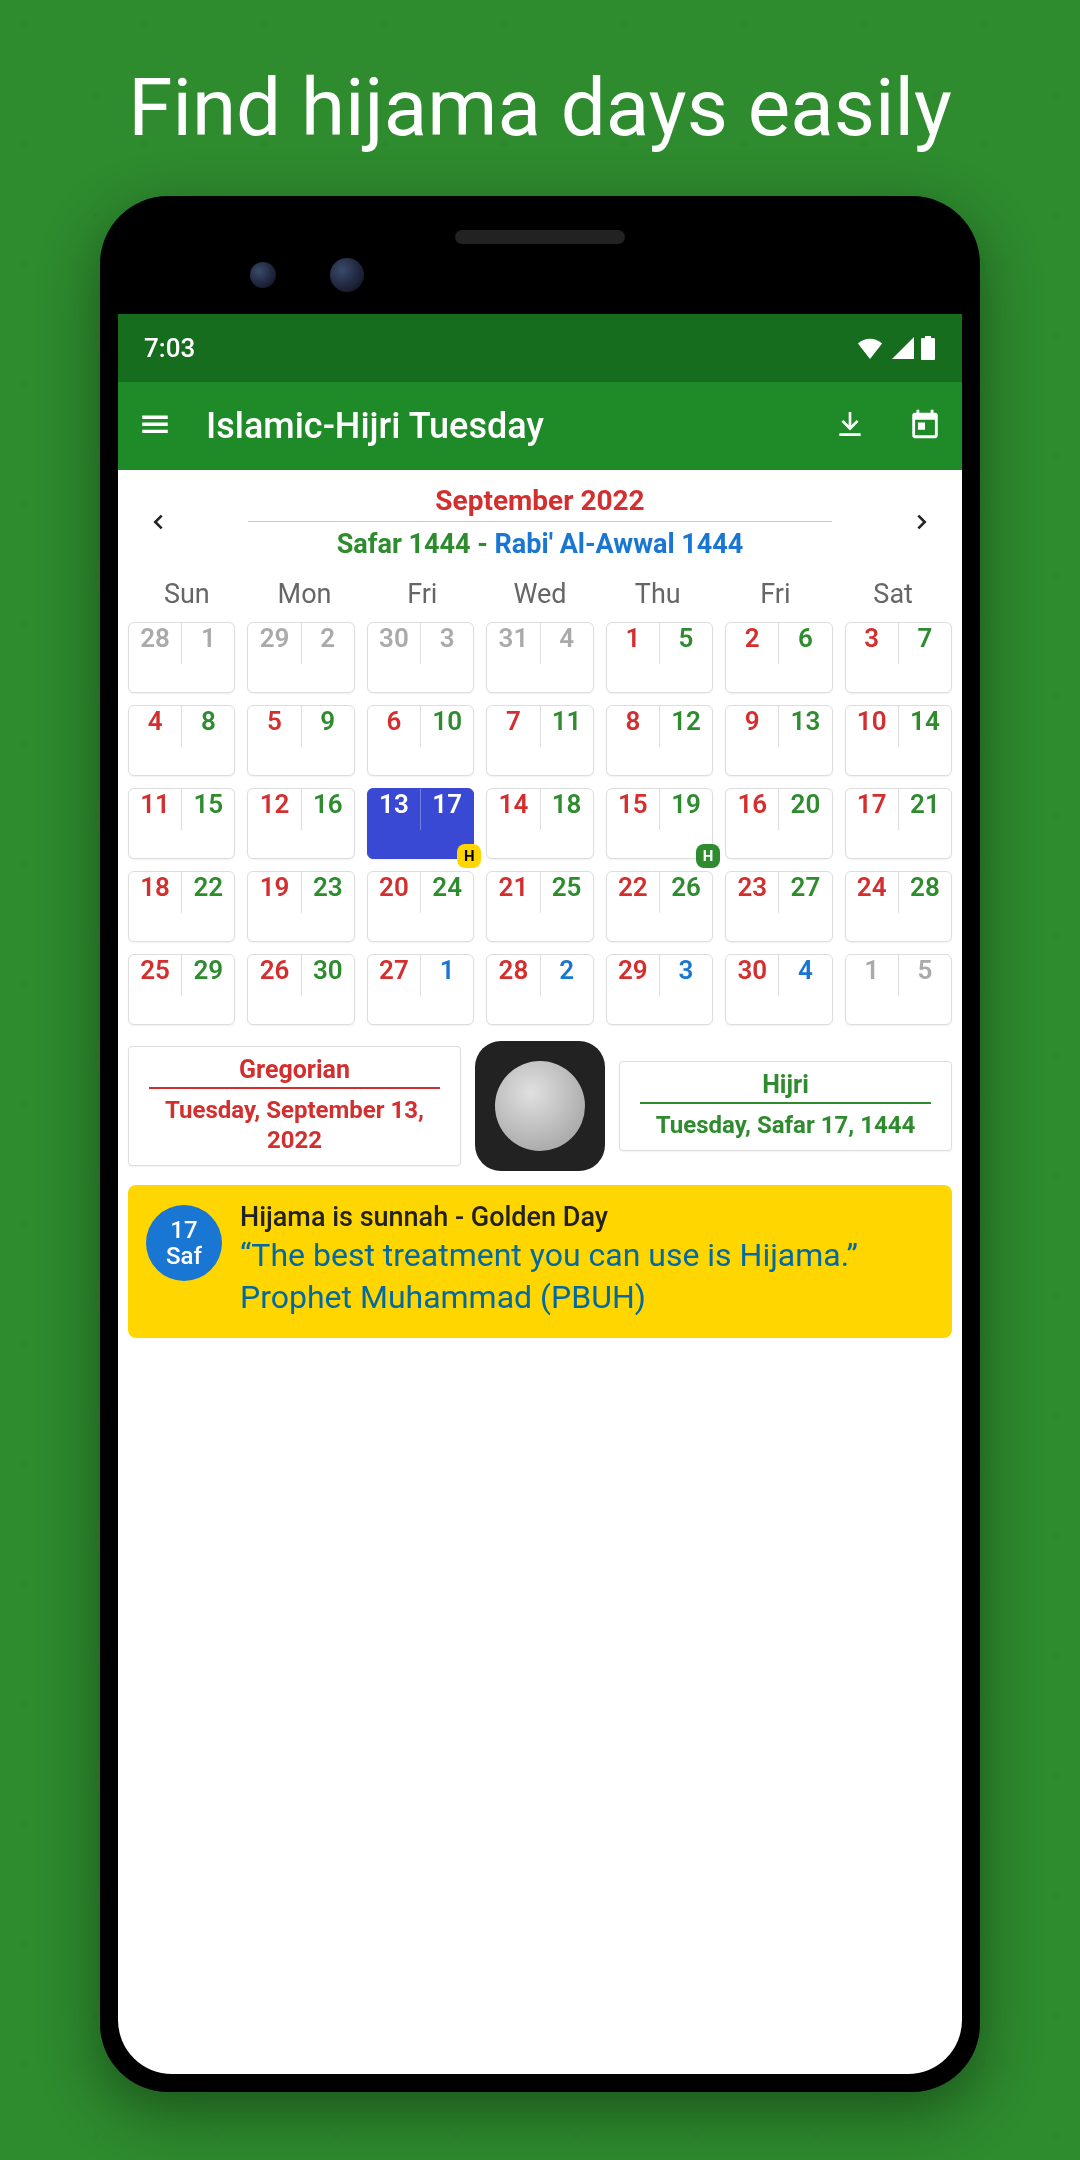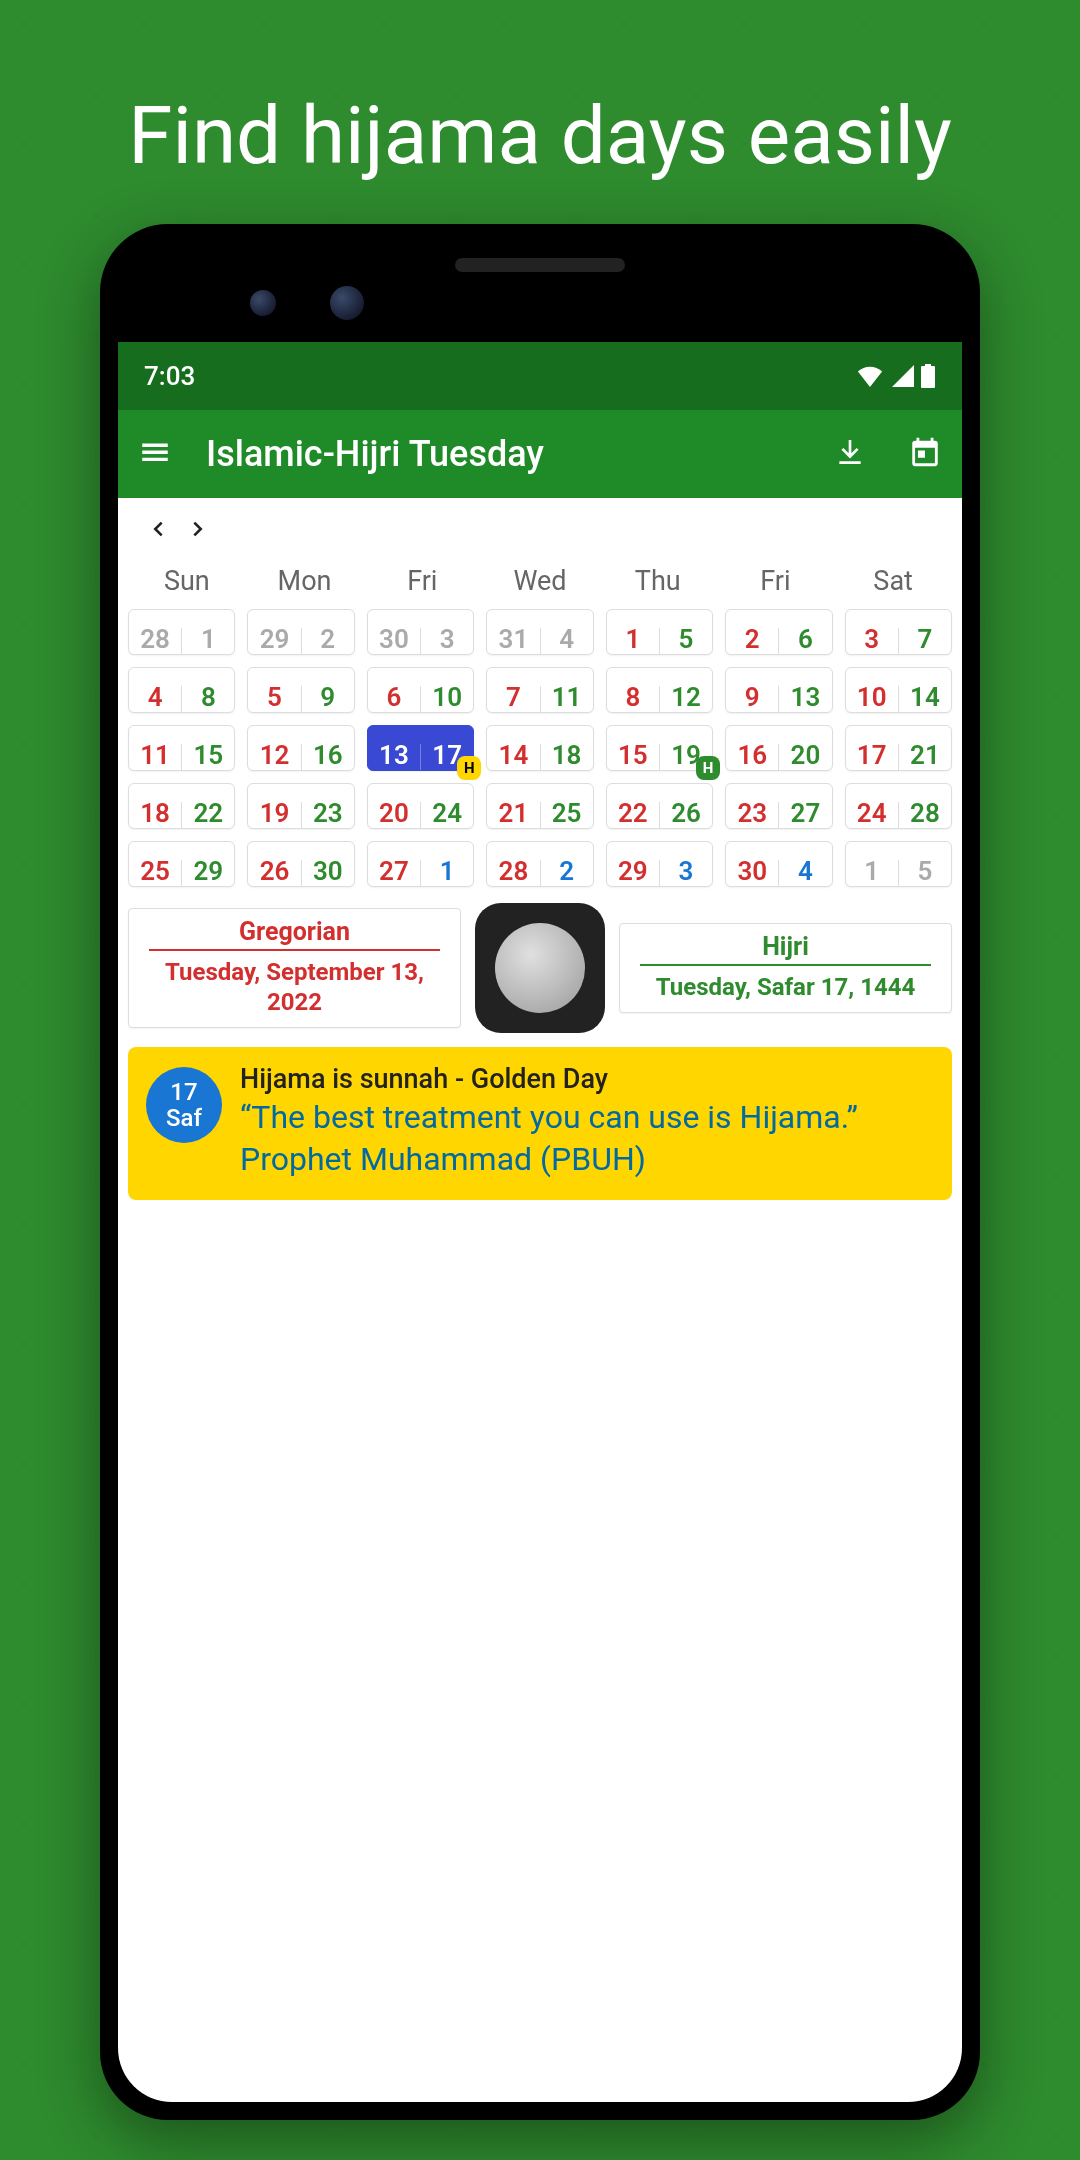--- a/index.html
+++ b/index.html
@@ -1,21 +1,21 @@
 <!DOCTYPE html>
 <html><head>
 <meta charset="utf-8">
 <style>
 * { margin: 0; padding: 0; box-sizing: border-box; font-family: -apple-system, BlinkMacSystemFont, 'Segoe UI', Roboto, sans-serif; }
 body { width: 1080px; height: 2160px; background: #2e8b2e; overflow: hidden; position: relative; }
 
 .bg-pattern { position: absolute; inset: 0; background: #2e8b2e; opacity: 1; }
 .bg-pattern::before { content: ''; position: absolute; inset: 0; background-image: radial-gradient(circle at 20% 20%, rgba(0,0,0,0.04) 2px, transparent 2px), radial-gradient(circle at 80% 80%, rgba(0,0,0,0.04) 2px, transparent 2px); background-size: 120px 120px; }
 
-.headline { position: relative; text-align: center; color: #fff; font-size: 80px; font-weight: 400; padding: 88px 60px 40px; line-height: 1.2; }
+.headline { position: relative; text-align: center; color: #fff; font-size: 80px; font-weight: 400; padding: 60px 60px 40px; line-height: 1.2; }
 
 .phone { position: relative; margin: 0 auto; width: 880px; background: #000; border-radius: 68px; padding: 18px; box-shadow: 0 20px 60px rgba(0,0,0,0.4); }
 .phone-inner { background: #000; border-radius: 54px; overflow: hidden; }
 .speaker { position: absolute; top: 34px; left: 50%; transform: translateX(-50%); width: 170px; height: 14px; background: #222; border-radius: 8px; }
 .camera1 { position: absolute; top: 66px; left: 150px; width: 26px; height: 26px; background: radial-gradient(circle at 35% 35%, #3a4a6a, #0a0a1a); border-radius: 50%; }
 .camera2 { position: absolute; top: 62px; left: 230px; width: 34px; height: 34px; background: radial-gradient(circle at 35% 35%, #3a4a6a, #0a0a1a); border-radius: 50%; }
 
 .screen { margin-top: 100px; background: #fff; min-height: 1760px; }
 
 .status-bar { background: #166d1d; color: #fff; display: flex; justify-content: space-between; align-items: center; padding: 10px 26px; font-size: 26px; font-weight: 500; height: 68px; }
@@ -34,21 +34,21 @@
 .hijri-1 { color: #2e8b2e; }
 .hijri-sep { color: #2e8b2e; }
 .hijri-2 { color: #1976d2; }
 
 .nav-arrow { width: 40px; text-align: center; font-size: 30px; color: #333; cursor: pointer; }
 
 .weekdays { display: grid; grid-template-columns: repeat(7, 1fr); padding: 8px 10px 6px; }
 .weekday { text-align: center; color: #666; font-size: 27px; font-weight: 400; }
 
 .grid { display: grid; grid-template-columns: repeat(7, 1fr); gap: 12px; padding: 6px 10px 14px; }
-.cell { position: relative; background: #fff; border: 1px solid #ddd; border-radius: 6px; height: 46px; display: flex; align-items: flex-end; justify-content: center; box-shadow: 0 1px 2px rgba(0,0,0,0.06); }
+.cell { position: relative; background: #fff; border: 1px solid #ddd; border-radius: 6px; height: 71px; display: flex; align-items: flex-start; justify-content: center; box-shadow: 0 1px 2px rgba(0,0,0,0.06); }
 .cell .g { color: #d32f2f; font-size: 26px; font-weight: 600; flex: 1; text-align: center; }
 .cell .h { color: #2e8b2e; font-size: 26px; font-weight: 600; flex: 1; text-align: center; }
 .cell .divider { width: 1px; background: #ddd; height: 60%; }
 .cell.muted .g { color: #aaa; }
 .cell.muted .h { color: #aaa; }
 .cell .h.blue { color: #1976d2; }
 .cell.selected { background: #3949d3; border-color: #3949d3; }
 .cell.selected .g, .cell.selected .h { color: #fff; }
 .cell.selected .divider { background: rgba(255,255,255,0.3); }
 
@@ -118,20 +118,27 @@
             </svg>
         </span>
       </div>
 
       <div class="month-header">
         <div class="nav-arrow">
           <svg width="22" height="22" viewBox="0 0 24 24" fill="#222">
               <path d="M15 4l-8 8 8 8 2-2-6-6 6-6z"></path>
             </svg>
         </div>
+        <div class="month-titles">
+          <div class="gregorian-month">September 2022</div>
+          <hr class="hr-line">
+          <div class="hijri-month">
+            <span class="hijri-1">Safar 1444</span><span class="hijri-sep"> - </span><span class="hijri-2">Rabi' Al-Awwal 1444</span>
+          </div>
+        </div>
         <div class="nav-arrow">
           <svg width="22" height="22" viewBox="0 0 24 24" fill="#222">
               <path d="M9 4l8 8-8 8-2-2 6-6-6-6z"></path>
             </svg>
         </div>
       </div>
 
       <div class="weekdays" id="weekdays">
           <div class="weekday">Sun</div>
           <div class="weekday">Mon</div>

